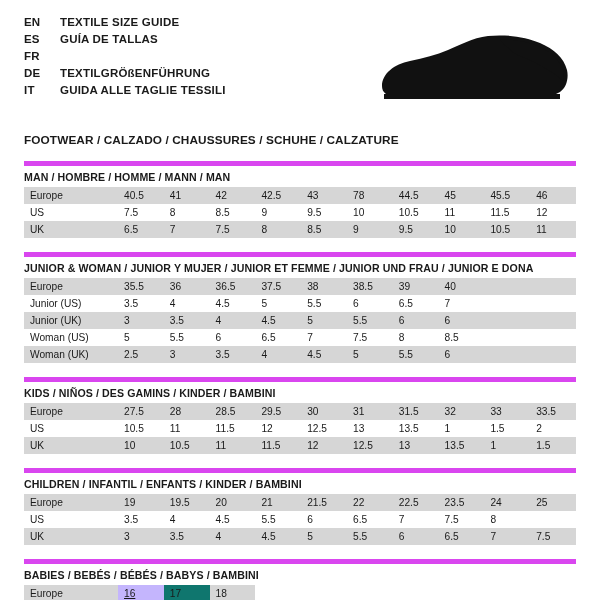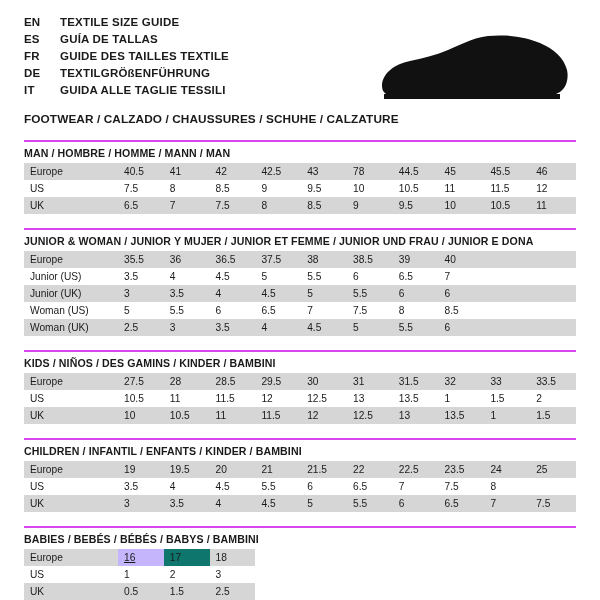--- a/index.html
+++ b/index.html
@@ -48,35 +48,35 @@
 
   .shoe-wrap {
     position: absolute;
     right: 6px;
     top: 18px;
     width: 190px;
     height: 70px;
   }
 
   .footwear-line {
-    margin-top: 0;
+    margin-top: 21px;
     font-size: 11.8px;
     font-weight: bold;
     letter-spacing: 0.1px;
   }
 
   
   .section {
     margin-top: 14px;
   }
   .section-title {
     font-size: 10.6px;
     font-weight: bold;
     padding: 0 0 4px 0;
-    border-top: 2px solid #d946ef;
+    border-top: 5px solid #d946ef;
     padding-top: 5px;
     letter-spacing: 0.1px;
   }
   table.size {
     border-collapse: collapse;
     width: 100%;
     table-layout: fixed;
   }
   table.size td {
     font-size: 10.2px;
@@ -108,21 +108,20 @@
       <div class="lang-row">
         <span class="lang-code">EN</span>
         <span class="lang-title">TEXTILE SIZE GUIDE</span>
       </div>
       <div class="lang-row">
         <span class="lang-code">ES</span>
         <span class="lang-title">GUÍA DE TALLAS</span>
       </div>
       <div class="lang-row">
         <span class="lang-code">FR</span>
-        <span class="lang-title">GUIDE DES TAILLES TEXTILE</span>
       </div>
       <div class="lang-row">
         <span class="lang-code">DE</span>
         <span class="lang-title">TEXTILGRÖßENFÜHRUNG</span>
       </div>
       <div class="lang-row">
         <span class="lang-code">IT</span>
         <span class="lang-title">GUIDA ALLE TAGLIE TESSILI</span>
       </div>
     </div>

